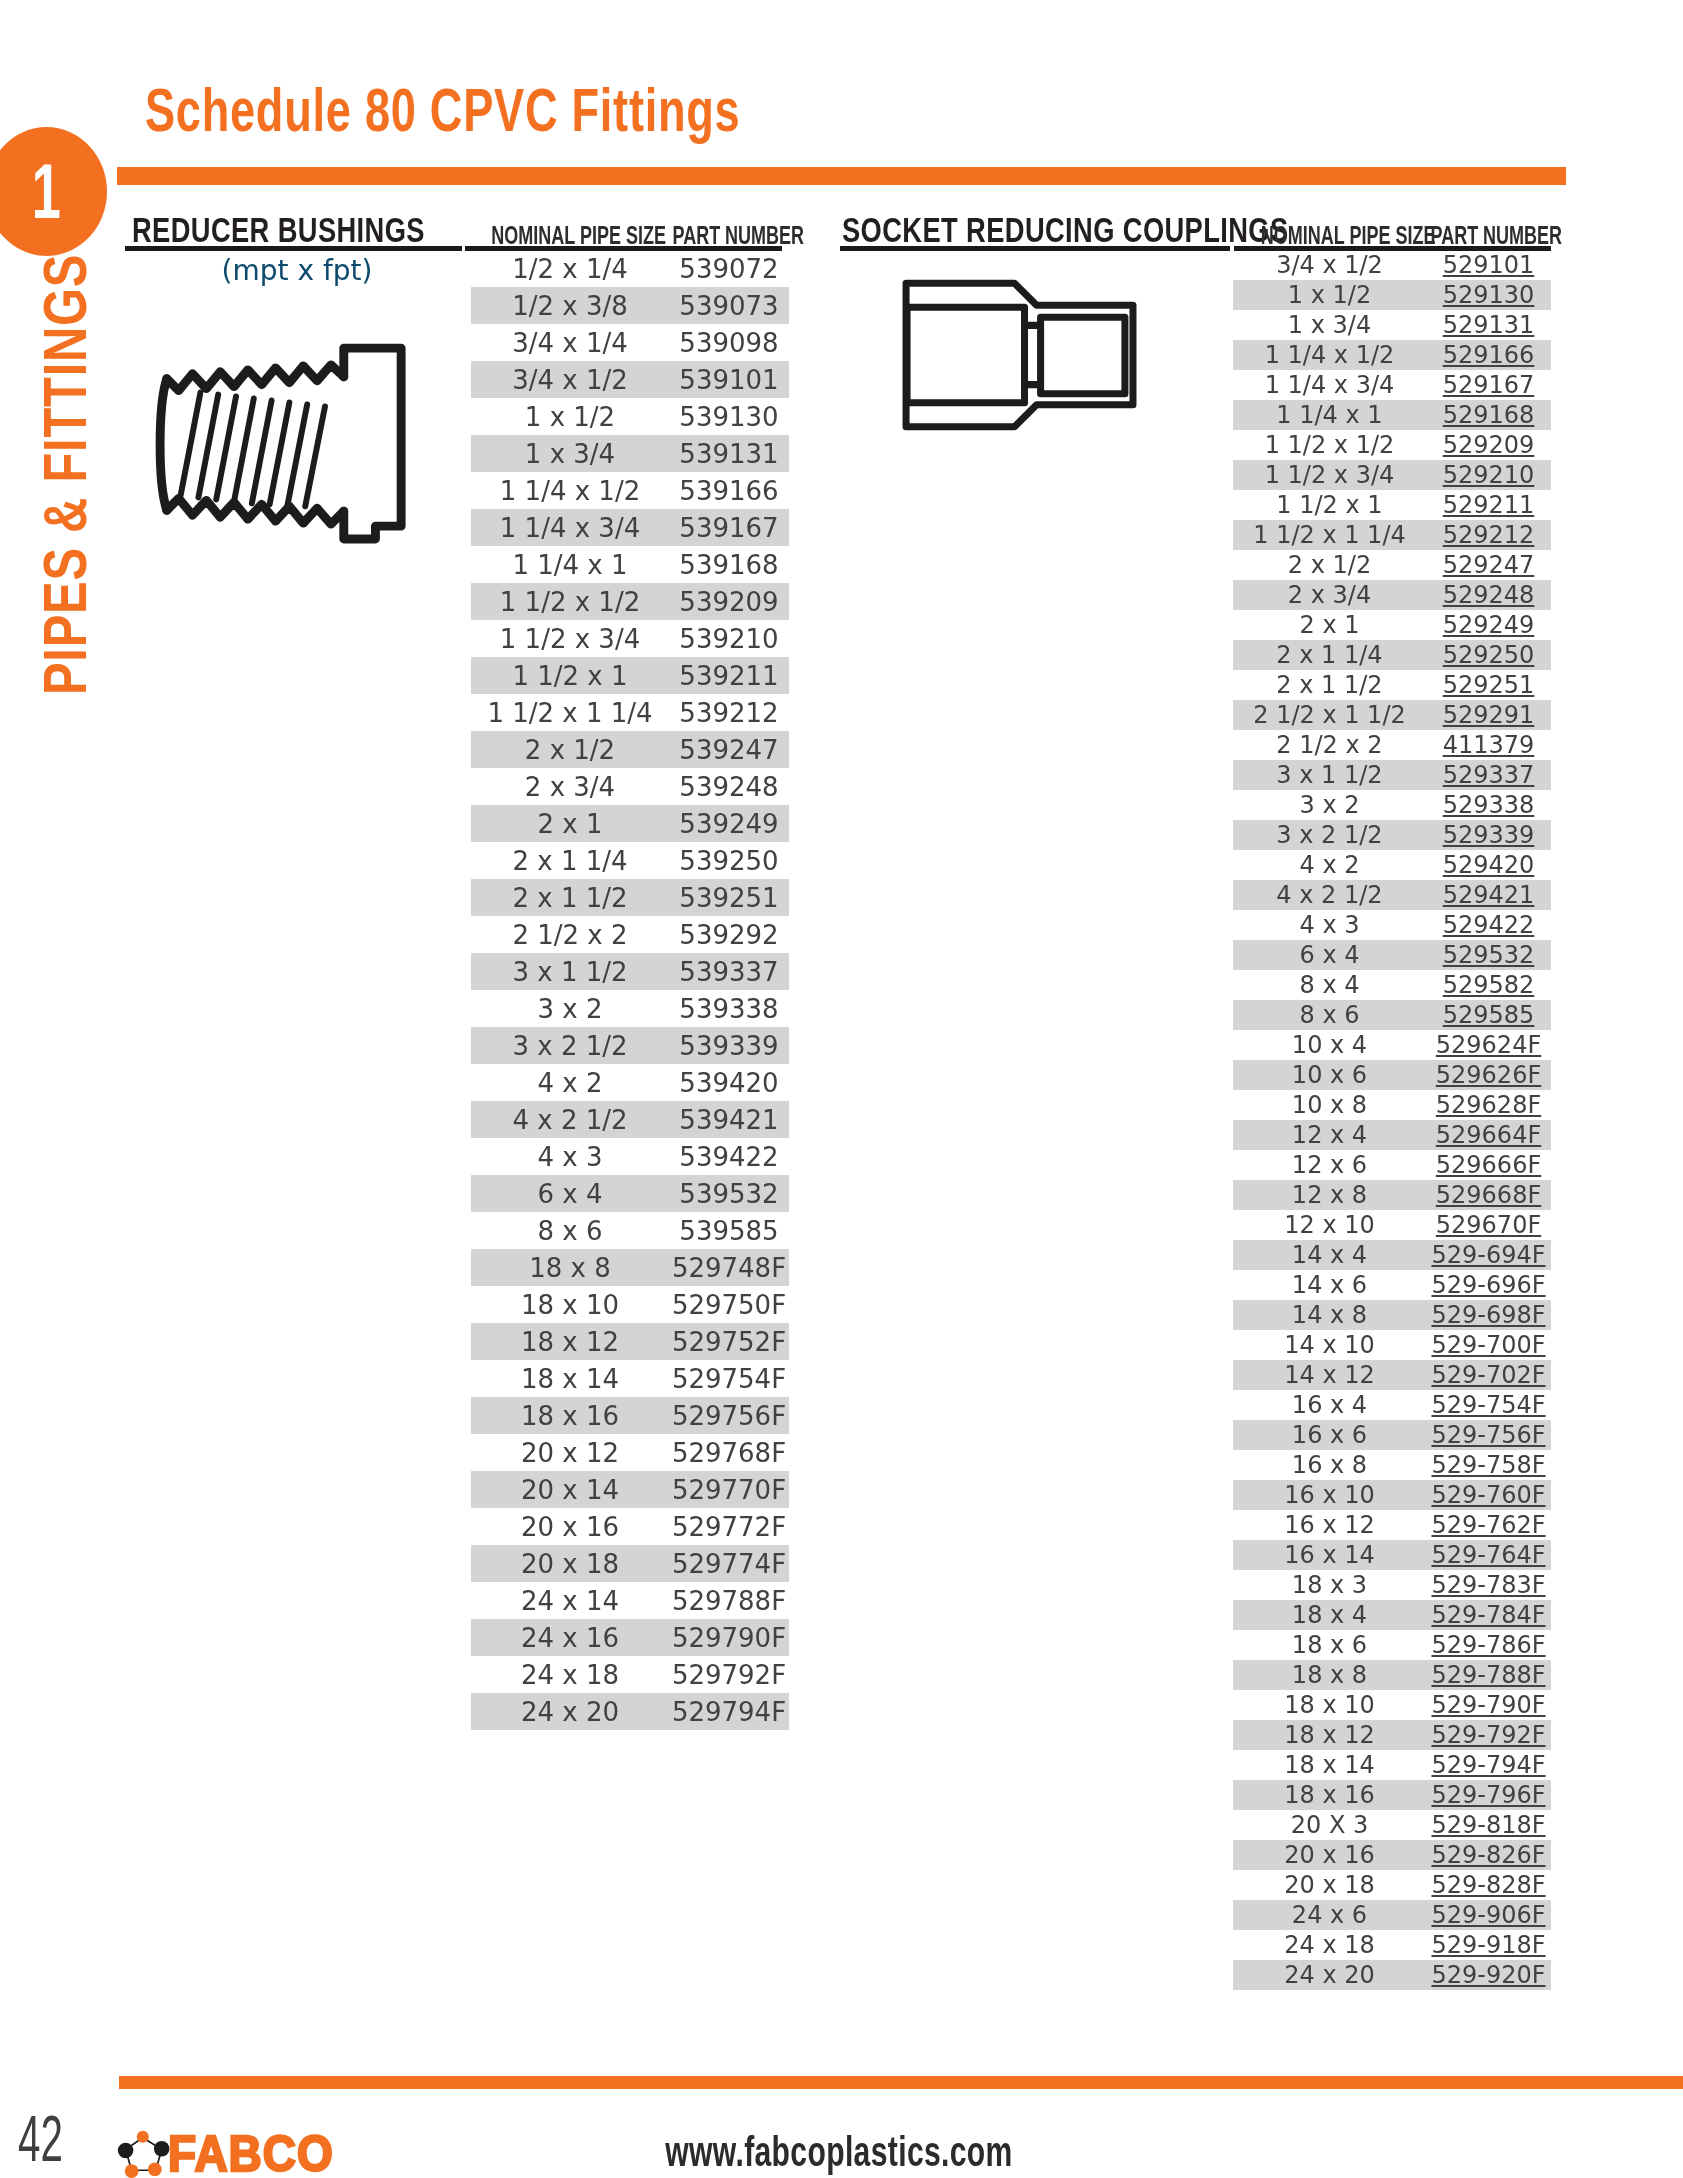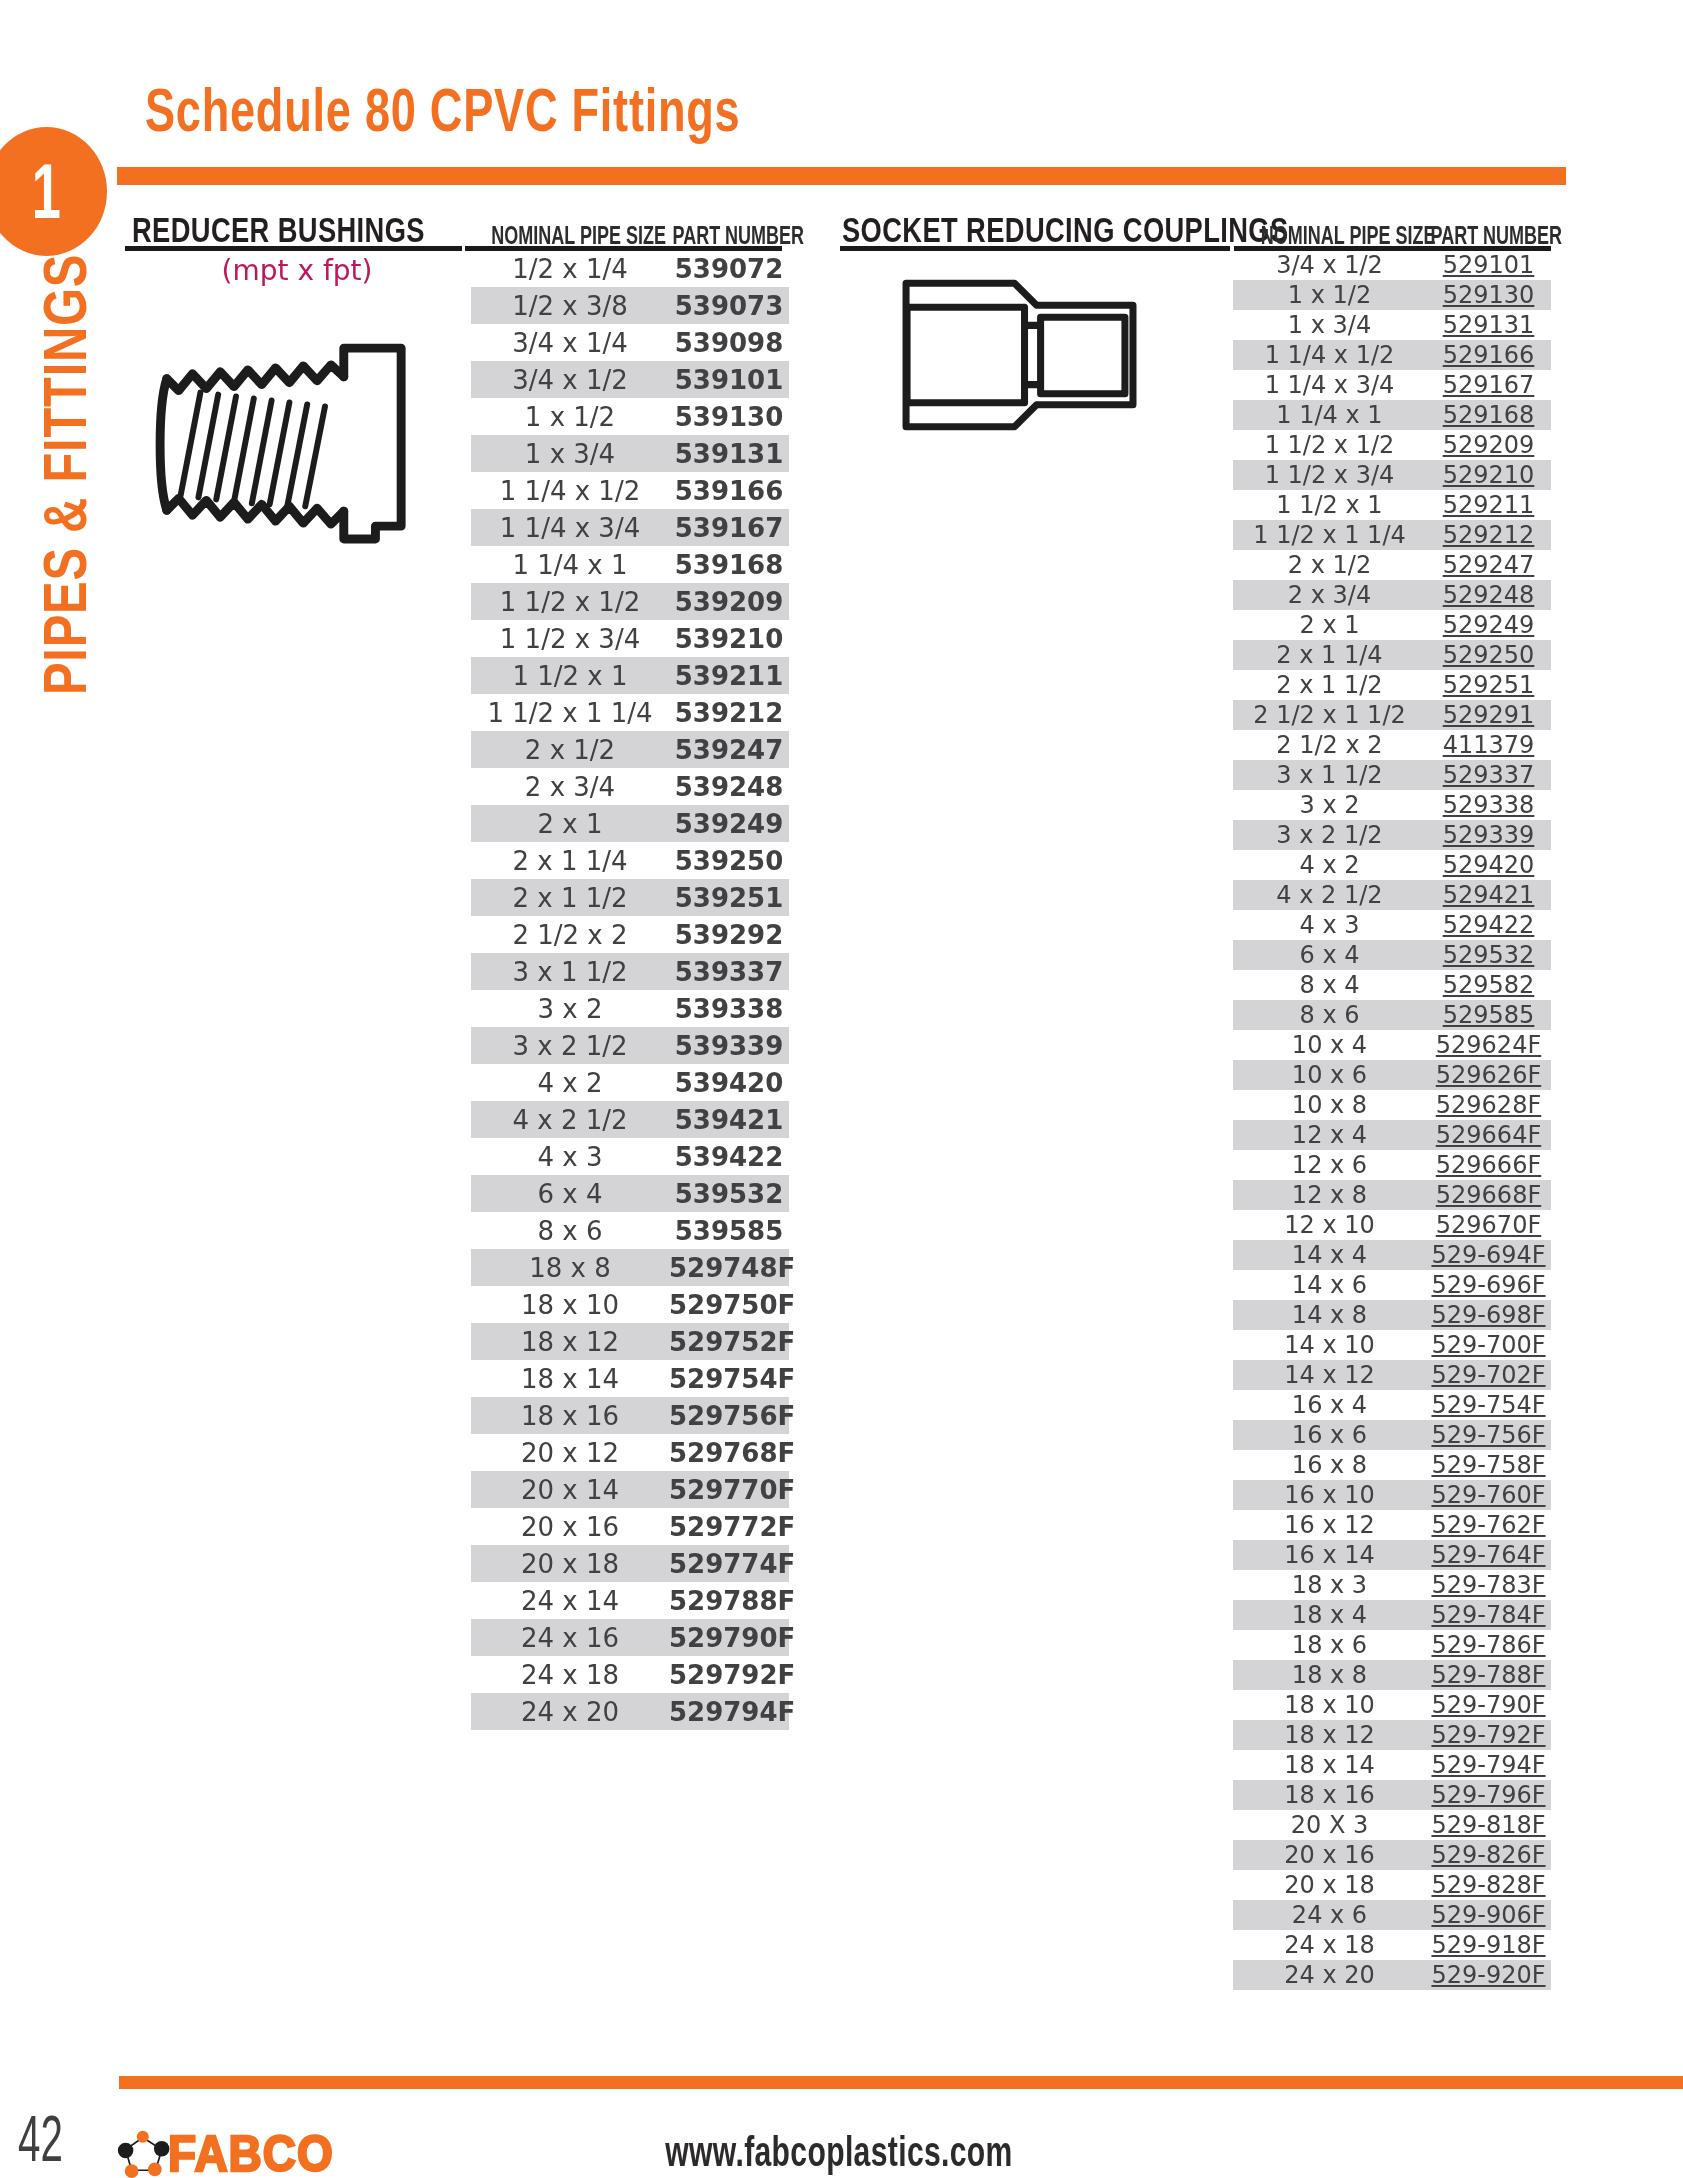--- a/index.html
+++ b/index.html
@@ -36,35 +36,35 @@
 
   
   .sec-title{position:absolute;top:210px;font-size:35px;color:var(--ink);
     transform:scaleX(0.78);transform-origin:left top;white-space:nowrap;letter-spacing:0.5px;}
   .col-head{position:absolute;top:221px;font-size:25px;color:#2d2d2f;text-align:center;
     transform:scaleX(0.72);transform-origin:center top;white-space:nowrap;font-weight:700;
     font-family:"Liberation Sans",sans-serif;}
   .head-rule{position:absolute;top:246px;height:5px;background:#1a1a1a;}
 
   .subtitle{position:absolute;left:203px;top:254px;width:188px;text-align:center;
-    font-size:28px;color:#be185d;}
+    font-size:28px;color:#0c4a6e;}
 
   
   .tbl{position:absolute;top:250px;width:318px;}
   .t1{left:471px;}
   .t2{left:1233px;}
   .trow{display:flex;align-items:center;}
   .t1 .trow{height:37px;}
   .t2 .trow{height:30px;}
   .trow.alt{background:var(--row-gray);}
   .cell{text-align:center;color:var(--cell-ink);}
   .t1 .cell{font-size:26px;}
   .t2 .cell{font-size:24px;}
   .t1 .size{width:198px;}
-  .t1 .part{width:120px;font-weight:bold;}
+  .t1 .part{width:120px;}
   .t2 .size{width:193px;}
   .t2 .part{width:125px;text-decoration:underline;}
 
   
   .draw1{position:absolute;left:147px;top:335px;width:267px;height:218px;}
   .draw2{position:absolute;left:894px;top:267px;width:246px;height:176px;}
 
   
   .rule-bottom{position:absolute;left:119px;top:2076px;width:1564px;height:13px;background:var(--accent);}
   .page-num{position:absolute;left:18px;top:2101px;font-size:65px;font-weight:400;color:#3f3e40;

